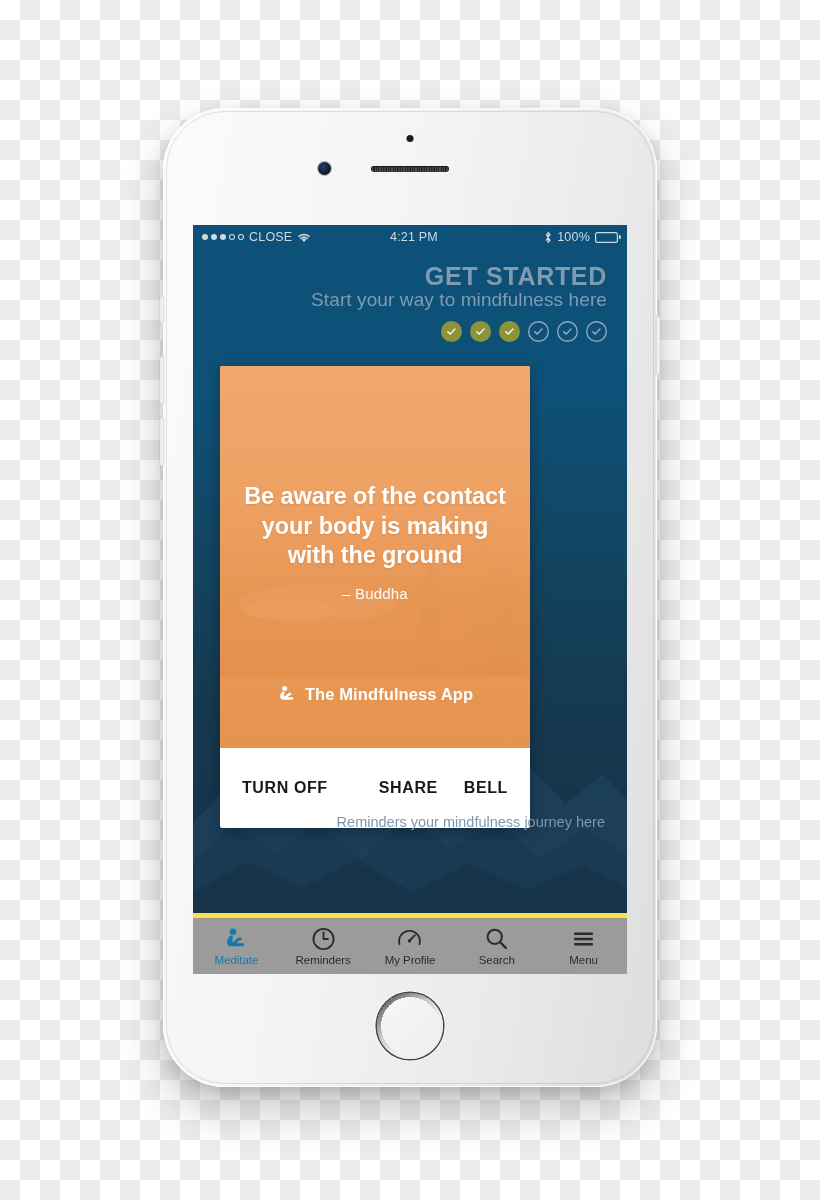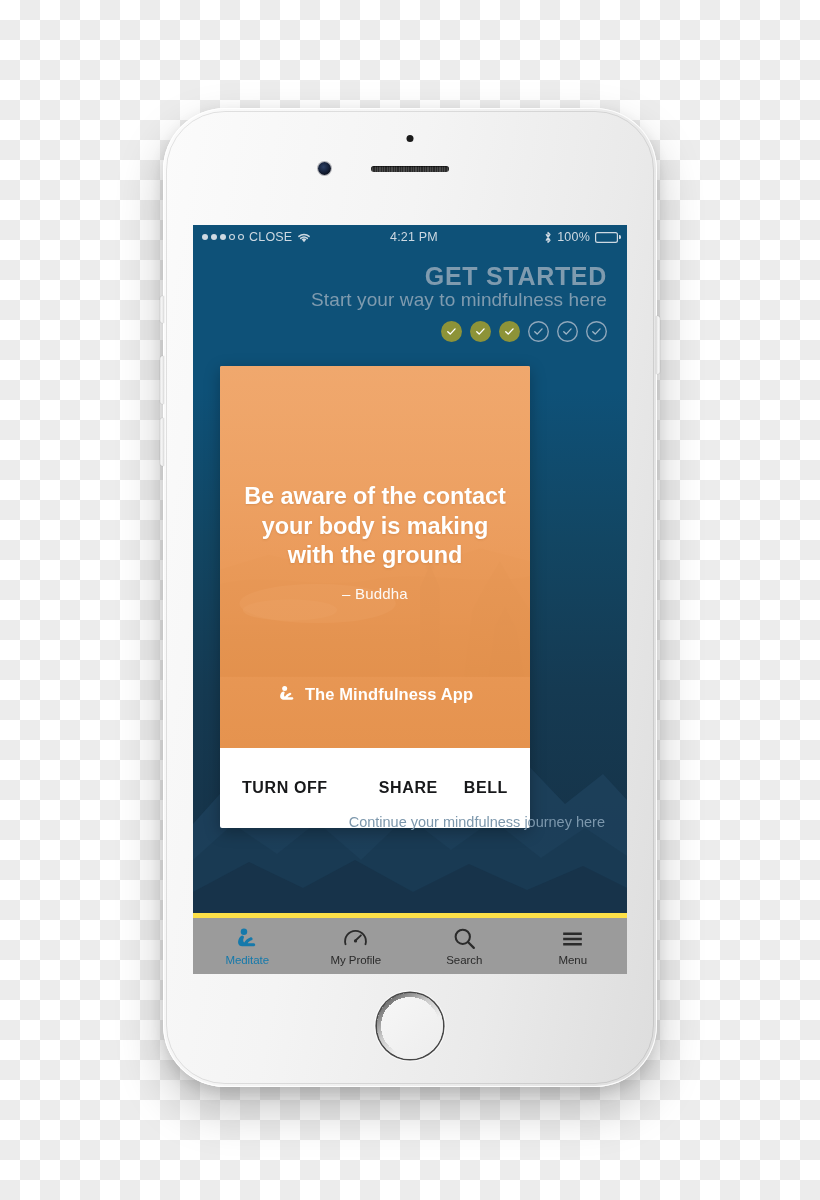--- a/index.html
+++ b/index.html
@@ -390,32 +390,39 @@
 
       <div class="quote-actions">
         <button class="action-btn">TURN OFF</button>
         <span class="actions-right">
           <button class="action-btn">SHARE</button>
           <button class="action-btn">BELL</button>
         </span>
       </div>
     </div>
 
-    <div class="continue-line">Continue your mindfulness journey here</div>
+    <div class="continue-line">Reminders your mindfulness journey here</div>
 
     <div class="tab-bar">
 
       <div class="tab active">
         <svg width="28" height="26" viewBox="0 0 24 24">
           <circle cx="9.2" cy="5.4" r="3.0" fill="#1579ab"></circle>
           <path d="M6.0 9.6 C4.4 11.0 3.6 13.4 3.8 15.6 C4.0 17.4 5.6 18.6 7.6 18.8 L17.8 18.8 C19.0 18.8 19.6 18.2 19.6 17.4 C19.6 16.6 19.0 16.0 17.8 16.0 L12.6 16.0 C13.4 14.8 14.6 13.8 16.2 13.2 C17.2 12.8 17.4 11.9 17.0 11.2 C16.6 10.5 15.8 10.3 14.9 10.7 C12.4 11.7 10.6 13.3 9.4 15.3 C8.4 14.2 8.2 12.5 9.0 11.0 C9.6 9.9 8.9 9.0 8.0 8.9 C7.3 8.8 6.6 9.1 6.0 9.6 Z" fill="#1579ab"></path>
         </svg>
         <span class="tab-label">Meditate</span>
       </div>
 
+      <div class="tab">
+        <svg width="27" height="26" viewBox="0 0 24 24">
+          <circle cx="12" cy="12" r="9.3" fill="none" stroke="#2b2b2b" stroke-width="1.7"></circle>
+          <path d="M12 5.6 L12 12 L16.2 12" stroke="#2b2b2b" stroke-width="1.7" fill="none" stroke-linecap="round" stroke-linejoin="round"></path>
+        </svg>
+        <span class="tab-label">Reminders</span>
+      </div>
 
       <div class="tab">
         <svg width="27" height="26" viewBox="0 0 24 24">
           <path d="M2.8 16.8 A9.6 9.6 0 1 1 21.2 16.8" fill="none" stroke="#2b2b2b" stroke-width="1.7" stroke-linecap="round"></path>
           <path d="M12 13.4 L17.0 8.6" stroke="#2b2b2b" stroke-width="1.7" stroke-linecap="round"></path>
           <circle cx="12" cy="13.8" r="1.5" fill="#2b2b2b"></circle>
         </svg>
         <span class="tab-label">My Profile</span>
       </div>
 

